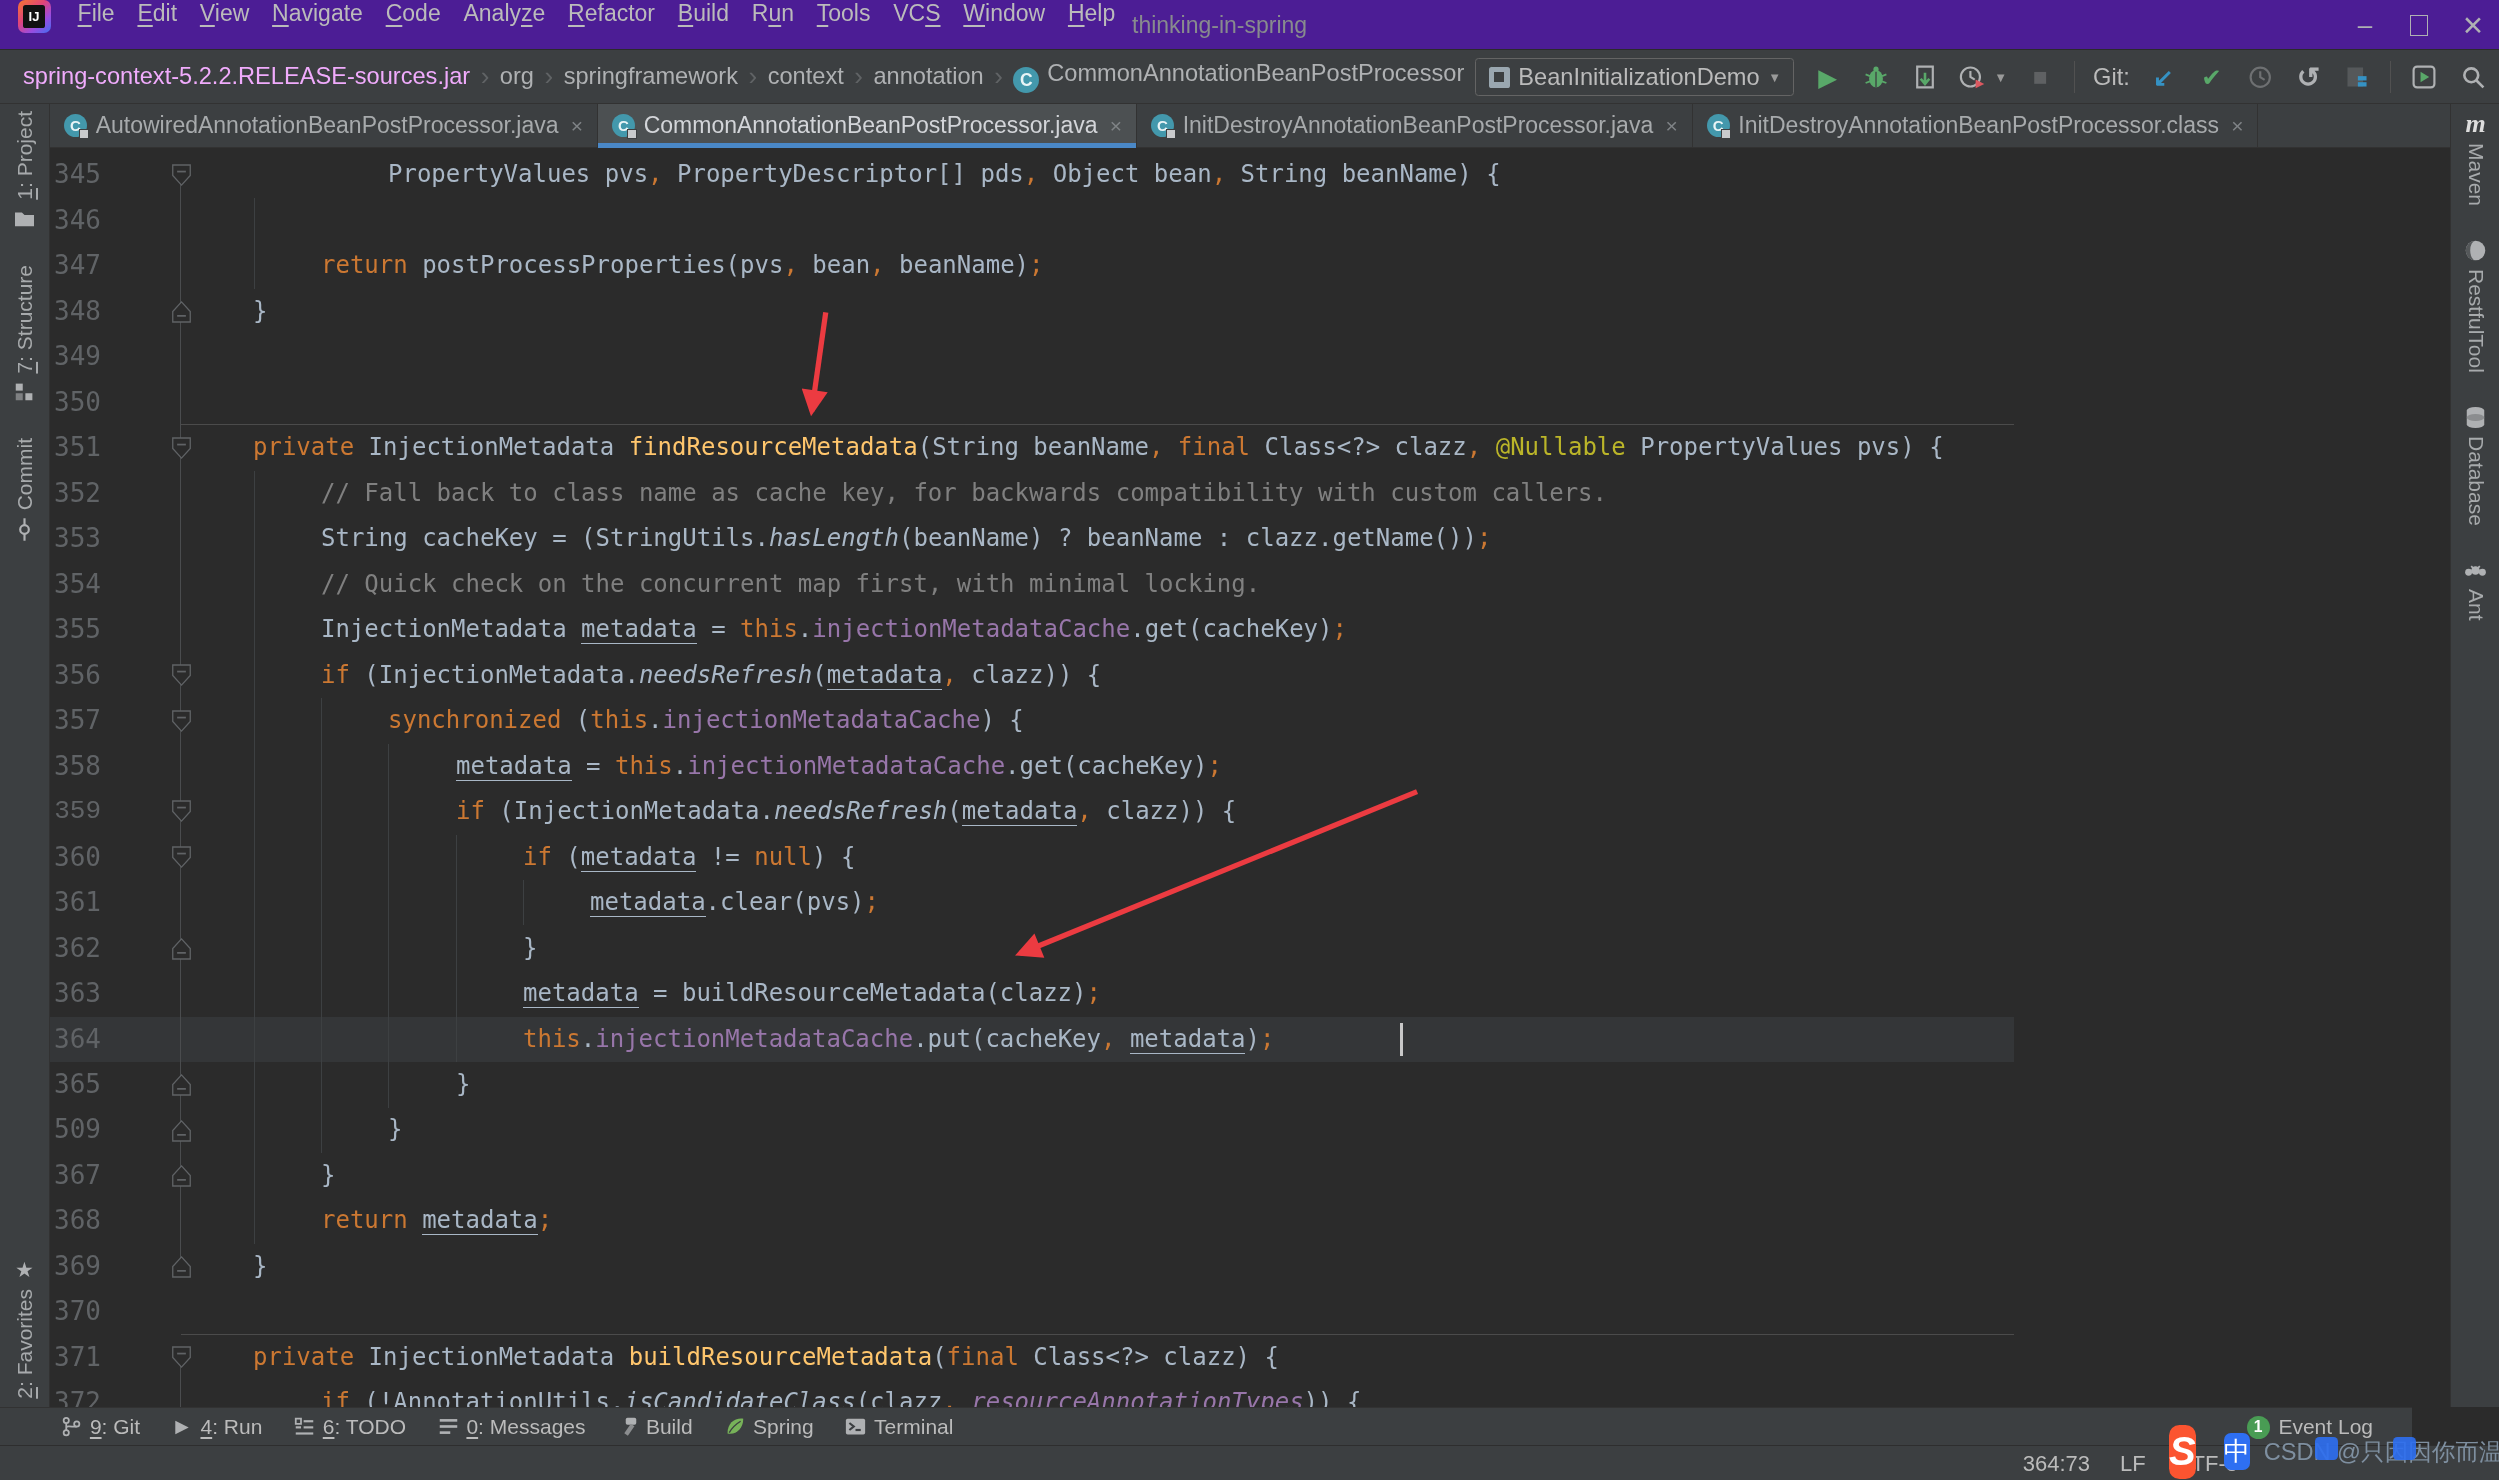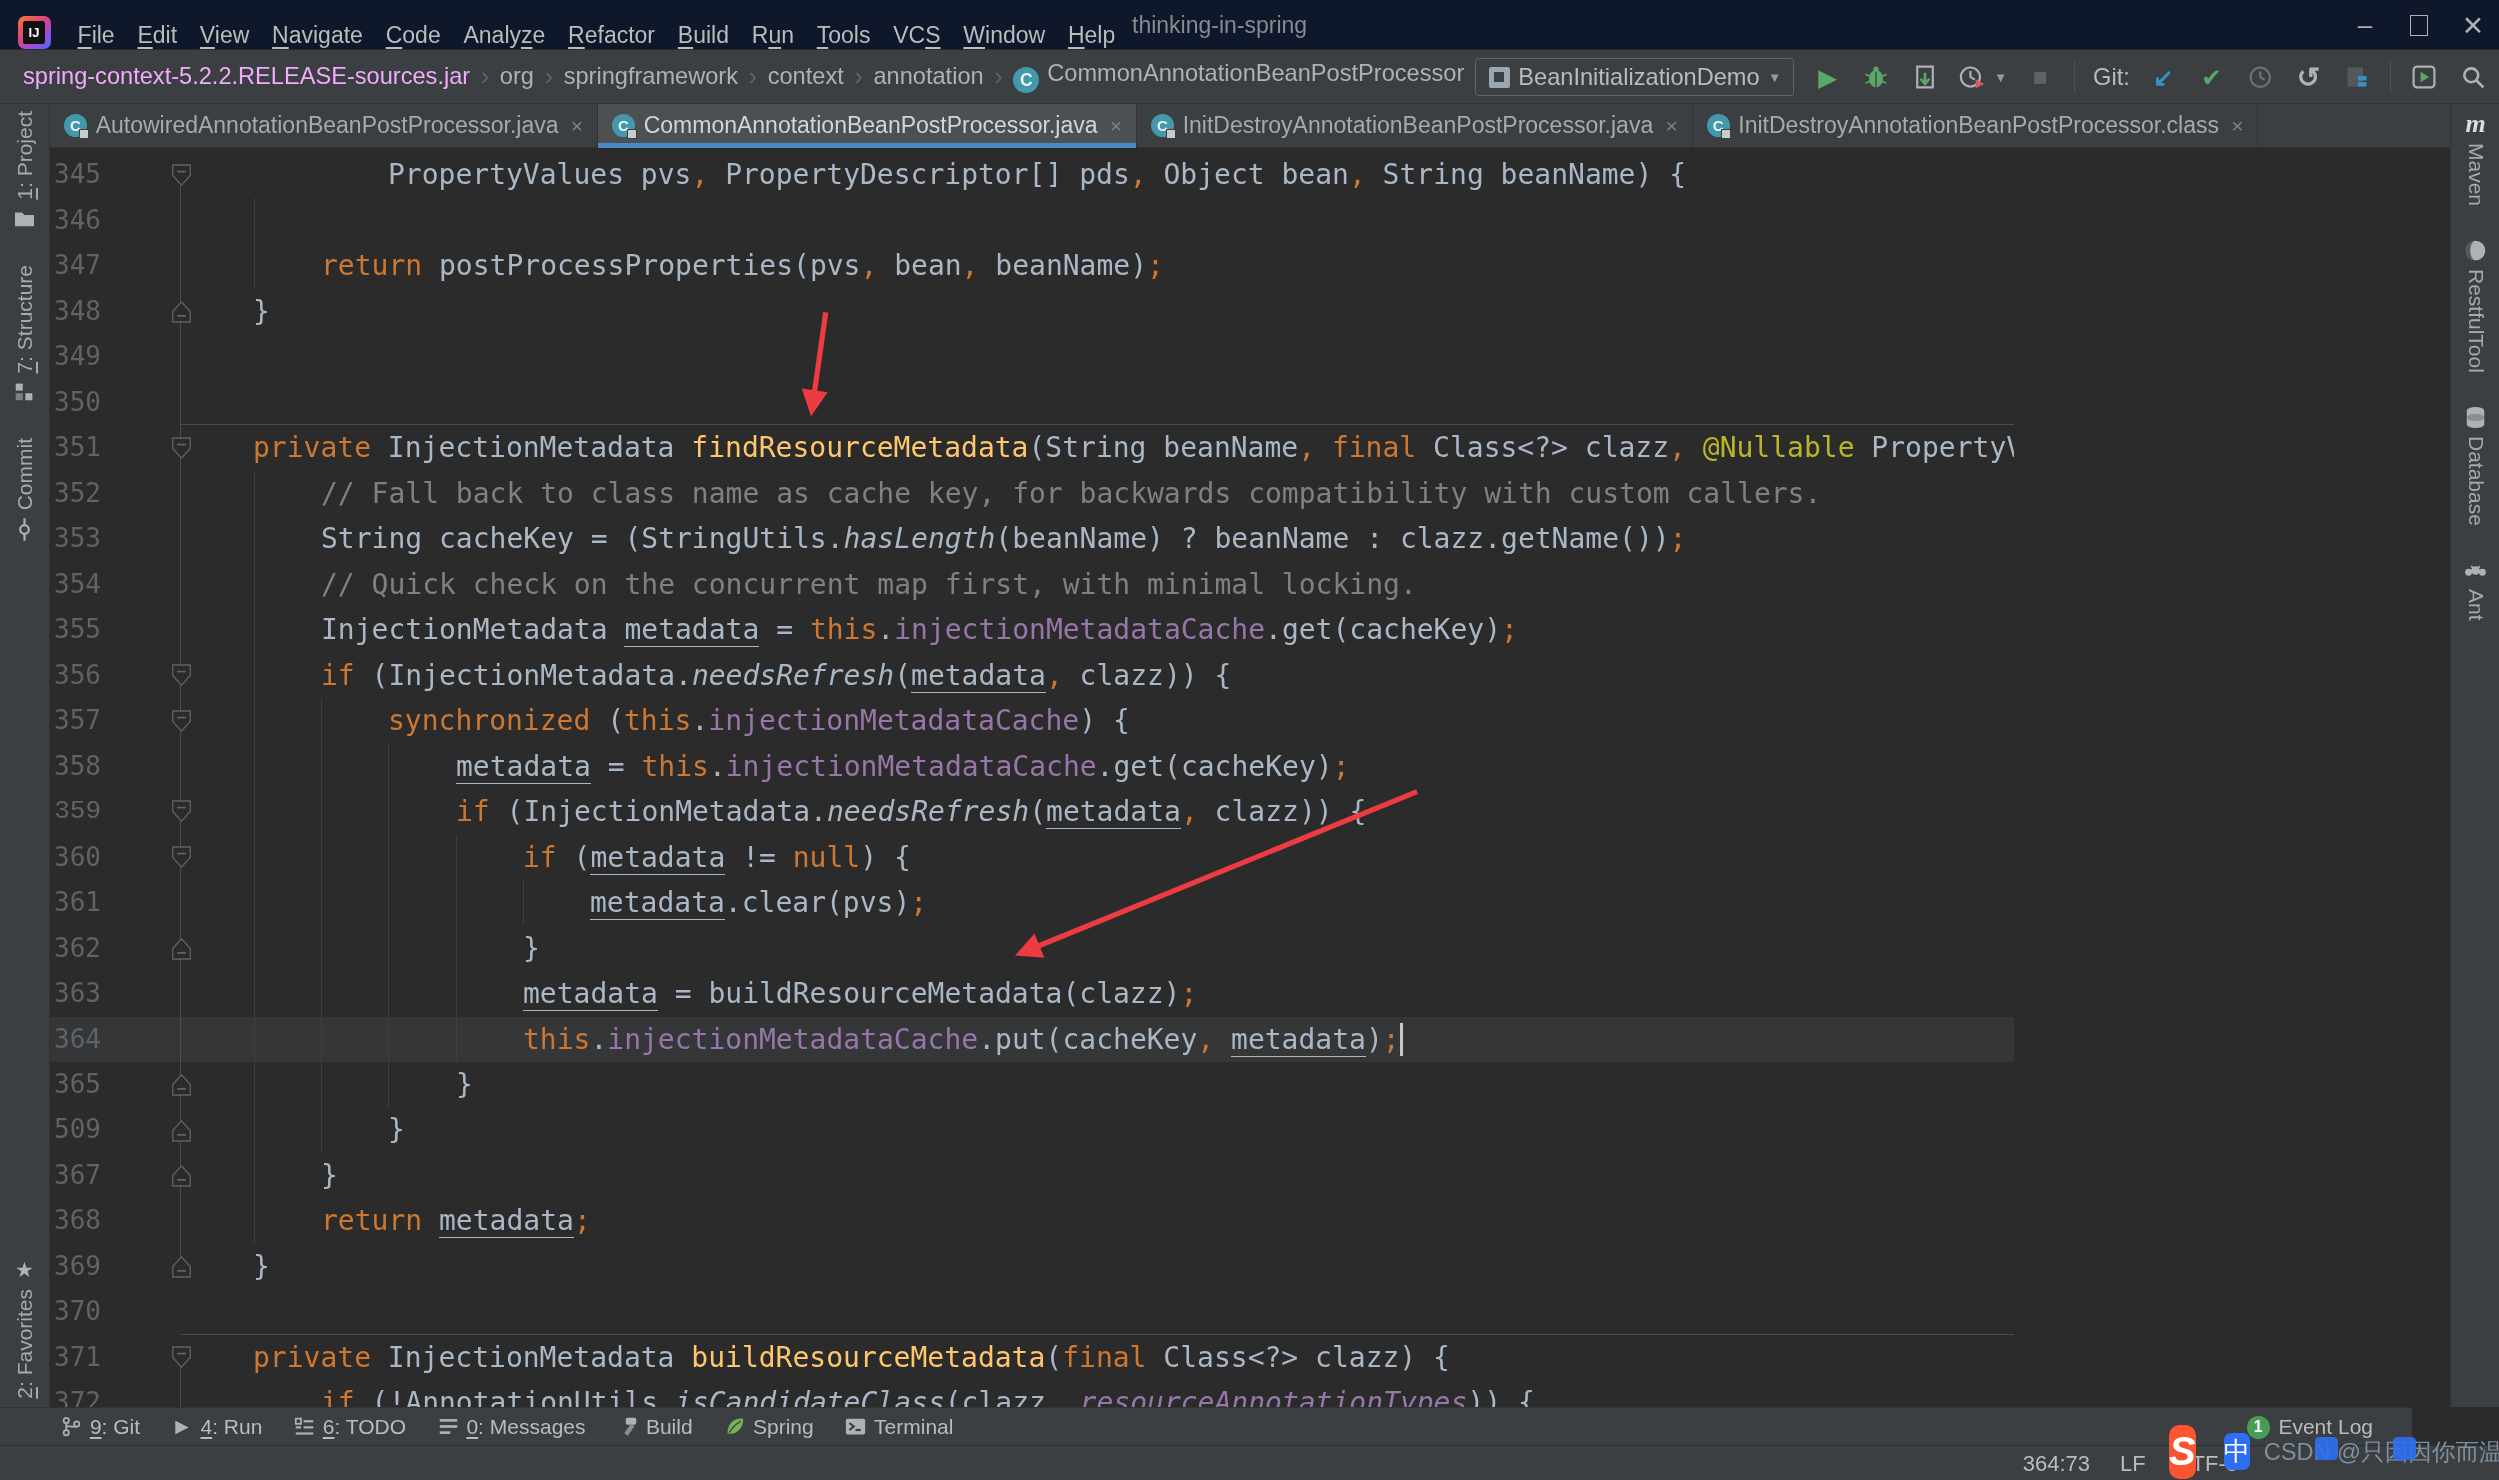--- a/index.html
+++ b/index.html
@@ -1,20 +1,20 @@
 <!DOCTYPE html>
 <html style="font-size:14px"><head>
 <meta charset="utf-8">
 <style>
   * { margin:0; padding:0; box-sizing:border-box; }
   html,body { width:2500px; height:1481px; overflow:hidden; }
   body { position:relative; background:#2B2B2B; font-family:"Liberation Sans",sans-serif; color:#BBBBBB; }
 
   
-  #titlebar { position:absolute; left:0; top:0; width:2500px; height:50px; background:#0f172a; border-bottom:0.9px solid #2b2b2b; display:flex; align-items:flex-end; }
+  #titlebar { position:absolute; left:0; top:0; width:2500px; height:50px; background:#4c1d95; border-bottom:0.9px solid #2b2b2b; display:flex; align-items:flex-start; }
   #app-logo { width:33px; height:33px; margin:0 15.7px 0 17.5px; border-radius:7px; background:linear-gradient(140deg,#F8772D 0%,#E0447A 40%,#9A4CE0 70%,#3E6FF2 100%); position:relative; flex:0 0 auto; }
   #app-logo .inner { position:absolute; inset:5.2px; background:#111; border-radius:2.6px; color:#fff; font-weight:bold; font-size:13px; display:flex; align-items:center; justify-content:center; }
   .menu-item { font-size:23px; color:#BBBBBB; padding:0 11.4px; cursor:default; }
   .menu-item u { text-decoration:underline; text-underline-offset:3.5px; }
   #win-title { position:absolute; left:1132px; top:0; height:50px; display:flex; align-items:center; font-size:23px; color:#888B8E; }
   #win-controls { position:absolute; right:0; top:0; height:50px; display:flex; }
   .win-btn { width:54px; height:50px; display:flex; align-items:center; justify-content:center; color:#AFB1B3; font-size:26px; }
   .win-btn .sq { width:17.5px; height:21px; border:1.7px solid #AFB1B3; }
 
   
@@ -53,21 +53,21 @@
   .stripe-ico { width:23px; height:23px; display:flex; align-items:center; justify-content:center; color:#AFB1B3; font-size:21px; }
   #maven-m { font-style:italic; font-weight:bold; color:#DDDDDD; font-size:26px; font-family:"Liberation Serif",serif; }
 
   
   #editor { position:absolute; left:50px; top:148px; width:1964px; height:1259px; background:#2B2B2B; overflow:hidden; }
   #current-line { position:absolute; left:0; width:2382px; height:45px; background:#343638; }
   .lnum { position:absolute; left:0; width:51px; height:45px; font-family:"DejaVu Sans Mono",monospace; font-size:26px; color:#606366; text-align:right; line-height:45px; }
   .fold { position:absolute; left:121px; width:21px; height:23px; }
   #fold-connector { position:absolute; left:130px; width:0.9px; background:#4A4C4E; }
   #fold-connector2 { position:absolute; left:130px; width:0.9px; background:#4A4C4E; }
-  .cline { position:absolute; left:136px; height:45px; line-height:45px; font-family:"DejaVu Sans Mono",monospace; font-size:28px; white-space:pre; color:#A9B7C6; }
+  .cline { position:absolute; left:136px; height:45px; line-height:45px; font-family:"DejaVu Sans Mono",monospace; font-size:24px; white-space:pre; color:#A9B7C6; }
   .tk-kw { color:#CC7832; }
   .tk-md { color:#FFC66D; }
   .tk-an { color:#BBB529; }
   .tk-cm { color:#808080; }
   .tk-fl { color:#9876AA; }
   .tk-fls { color:#9876AA; font-style:italic; }
   .tk-st { font-style:italic; }
   .tk-un { border-bottom:1.7px solid #A9B7C6; }
   .guide { position:absolute; width:0.9px; background:#3D4042; }
   .msep { position:absolute; left:131px; width:2243px; height:0.9px; background:#4B4B4B; }

